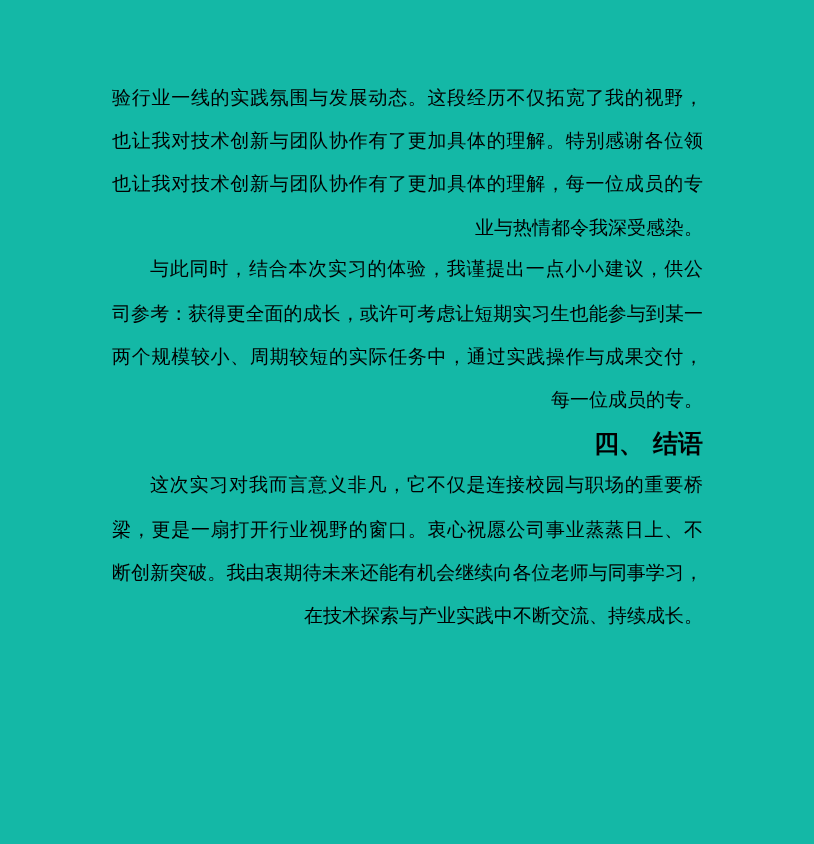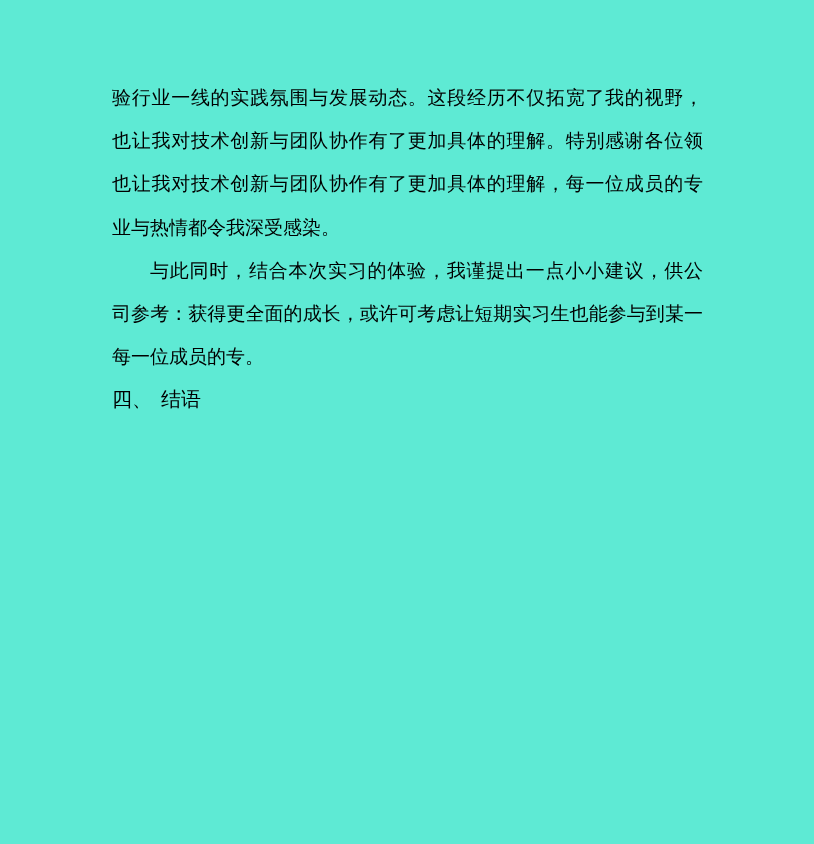--- a/index.html
+++ b/index.html
@@ -13,48 +13,49 @@
     font-family: "Liberation Serif", "DejaVu Serif", serif;
     color: #000000;
     position: relative;
     overflow: hidden;
   }
   .page {
     position: absolute;
     left: 0; top: 0;
     width: 814px;
     height: 844px;
-    background: #5eead4;
+    background: #14b8a6;
   }
   .textblock {
     position: absolute;
     left: 112px;
     top: 76px;
     width: 591px;
   }
   .line {
     font-size: 19px;
     line-height: 43.2px;
     height: 43.2px;
     white-space: nowrap;
-    text-align: left;
+    text-align: right;
   }
   .just {
     white-space: normal;
     text-align: justify;
     text-align-last: justify;
     text-justify: inter-character;
   }
   .ind {
     text-indent: 2em;
+    font-family: Liberation Mono, monospace;
   }
   .heading {
     font-family: "Liberation Sans", "DejaVu Sans", sans-serif;
-    font-weight: 400;
-    font-size: 20px;
+    font-weight: 700;
+    font-size: 25px;
   }
   .heading .heading-title {
     margin-left: 9px;
   }
 </style>
 </head>
 <body>
 
 <div class="page">
   <div class="textblock">
@@ -62,23 +63,30 @@
     <div class="para">
       <div class="line just">验行业一线的实践氛围与发展动态。这段经历不仅拓宽了我的视野，</div>
       <div class="line just">也让我对技术创新与团队协作有了更加具体的理解。特别感谢各位领</div>
       <div class="line just">也让我对技术创新与团队协作有了更加具体的理解，每一位成员的专</div>
       <div class="line">业与热情都令我深受感染。</div>
     </div>
 
     <div class="para">
       <div class="line just ind">与此同时，结合本次实习的体验，我谨提出一点小小建议，供公</div>
       <div class="line just">司参考：获得更全面的成长，或许可考虑让短期实习生也能参与到某一</div>
+      <div class="line just">两个规模较小、周期较短的实际任务中，通过实践操作与成果交付，</div>
       <div class="line">每一位成员的专。</div>
     </div>
 
 
     <div class="line heading">
       <span class="heading-number">四、</span><span class="heading-title">结语</span>
     </div>
 
+    <div class="para">
+      <div class="line just ind">这次实习对我而言意义非凡，它不仅是连接校园与职场的重要桥</div>
+      <div class="line just">梁，更是一扇打开行业视野的窗口。衷心祝愿公司事业蒸蒸日上、不</div>
+      <div class="line just">断创新突破。我由衷期待未来还能有机会继续向各位老师与同事学习，</div>
+      <div class="line">在技术探索与产业实践中不断交流、持续成长。</div>
+    </div>
 
   </div>
 </div>
 
 </body></html>

